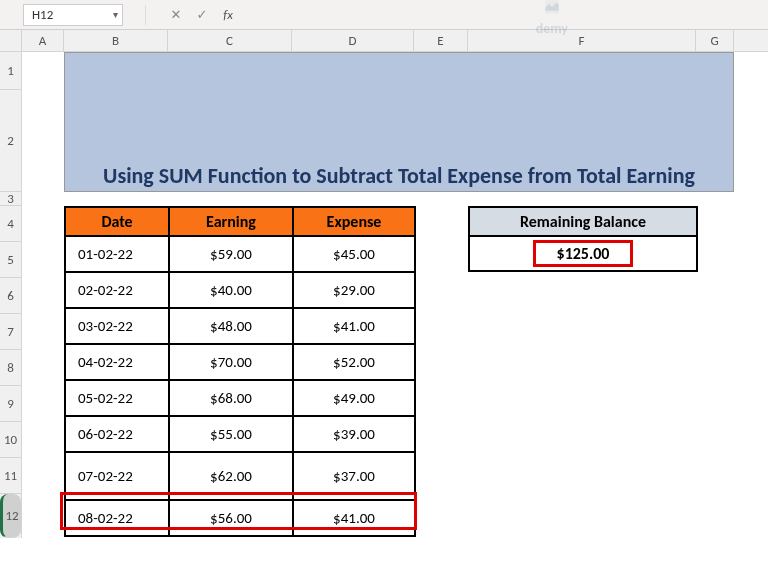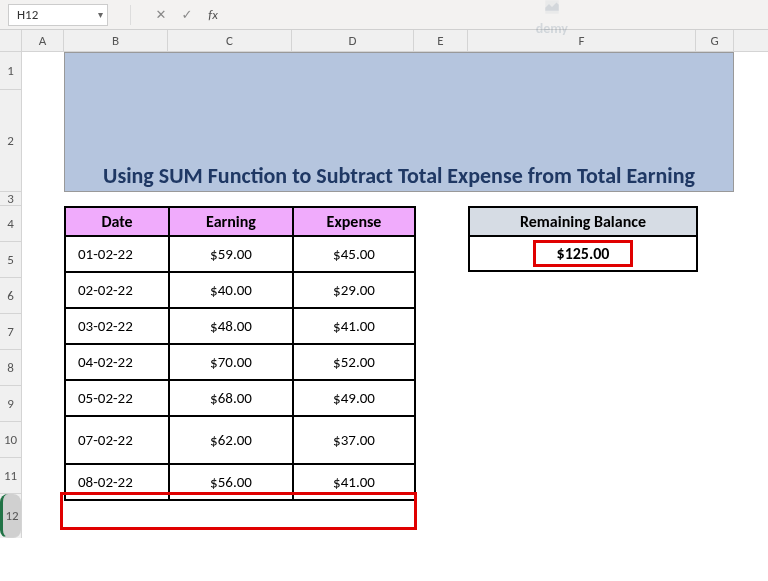--- a/index.html
+++ b/index.html
@@ -4,21 +4,21 @@
   <style>
     * { box-sizing: border-box; margin: 0; padding: 0; font-family: Calibri, Arial, sans-serif; }
     body { background: #fff; width: 768px; height: 581px; overflow: hidden; position: relative; }
     
     .formula-bar {
       height: 30px;
       background: #f3f2f1;
       border-bottom: 1px solid #d0d0d0;
       display: flex;
       align-items: center;
-      padding: 0 8px;
+      padding: 0 23px;
       gap: 20px;
     }
     .name-box {
       width: 100px;
       height: 22px;
       background: #fff;
       border: 1px solid #ccc;
       display: flex;
       align-items: center;
       justify-content: space-between;
@@ -58,21 +58,21 @@
       text-align: center;
       line-height: 1.3;
       border: 1px solid #999;
     }
     
     .data-table {
       position: absolute;
       border-collapse: collapse;
     }
     .data-table th {
-      background: #f0abfc;
+      background: #f97316;
       border: 2px solid #000;
       font-size: 16px;
       font-weight: bold;
       padding: 4px 8px;
       text-align: center;
     }
     .data-table td {
       border: 2px solid #000;
       font-size: 15px;
       padding: 4px 10px;
@@ -204,20 +204,25 @@
               <td class="date-col" style="height:36px">04-02-22</td>
               <td style="height:36px">$70.00</td>
               <td style="height:36px">$52.00</td>
             </tr>
             <tr>
               <td class="date-col" style="height:36px">05-02-22</td>
               <td style="height:36px">$68.00</td>
               <td style="height:36px">$49.00</td>
             </tr>
             <tr>
+              <td class="date-col" style="height:36px">06-02-22</td>
+              <td style="height:36px">$55.00</td>
+              <td style="height:36px">$39.00</td>
+            </tr>
+            <tr>
               <td class="date-col" style="height:48px">07-02-22</td>
               <td style="height:36px">$62.00</td>
               <td style="height:36px">$37.00</td>
             </tr>
             <tr>
               <td class="date-col" style="height:36px">08-02-22</td>
               <td style="height:36px">$56.00</td>
               <td style="height:36px">$41.00</td>
             </tr>
           </tbody>

